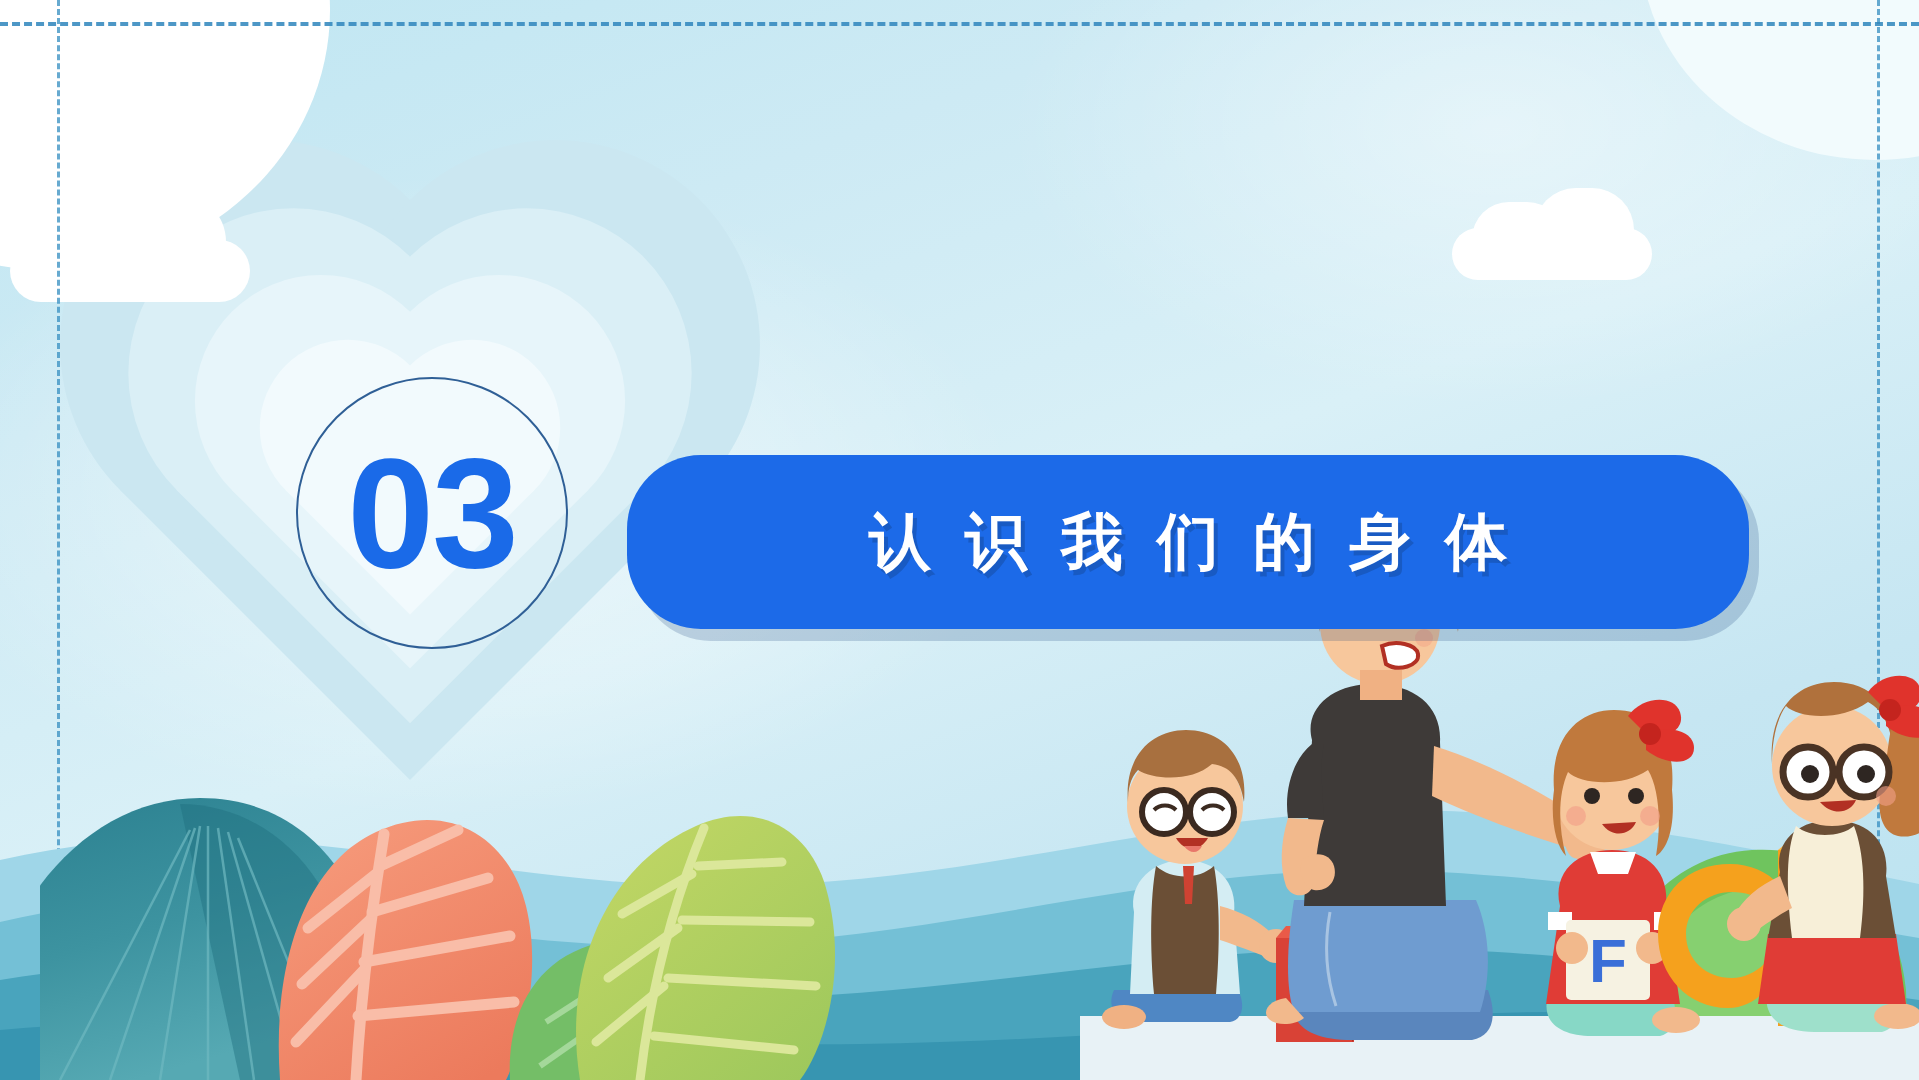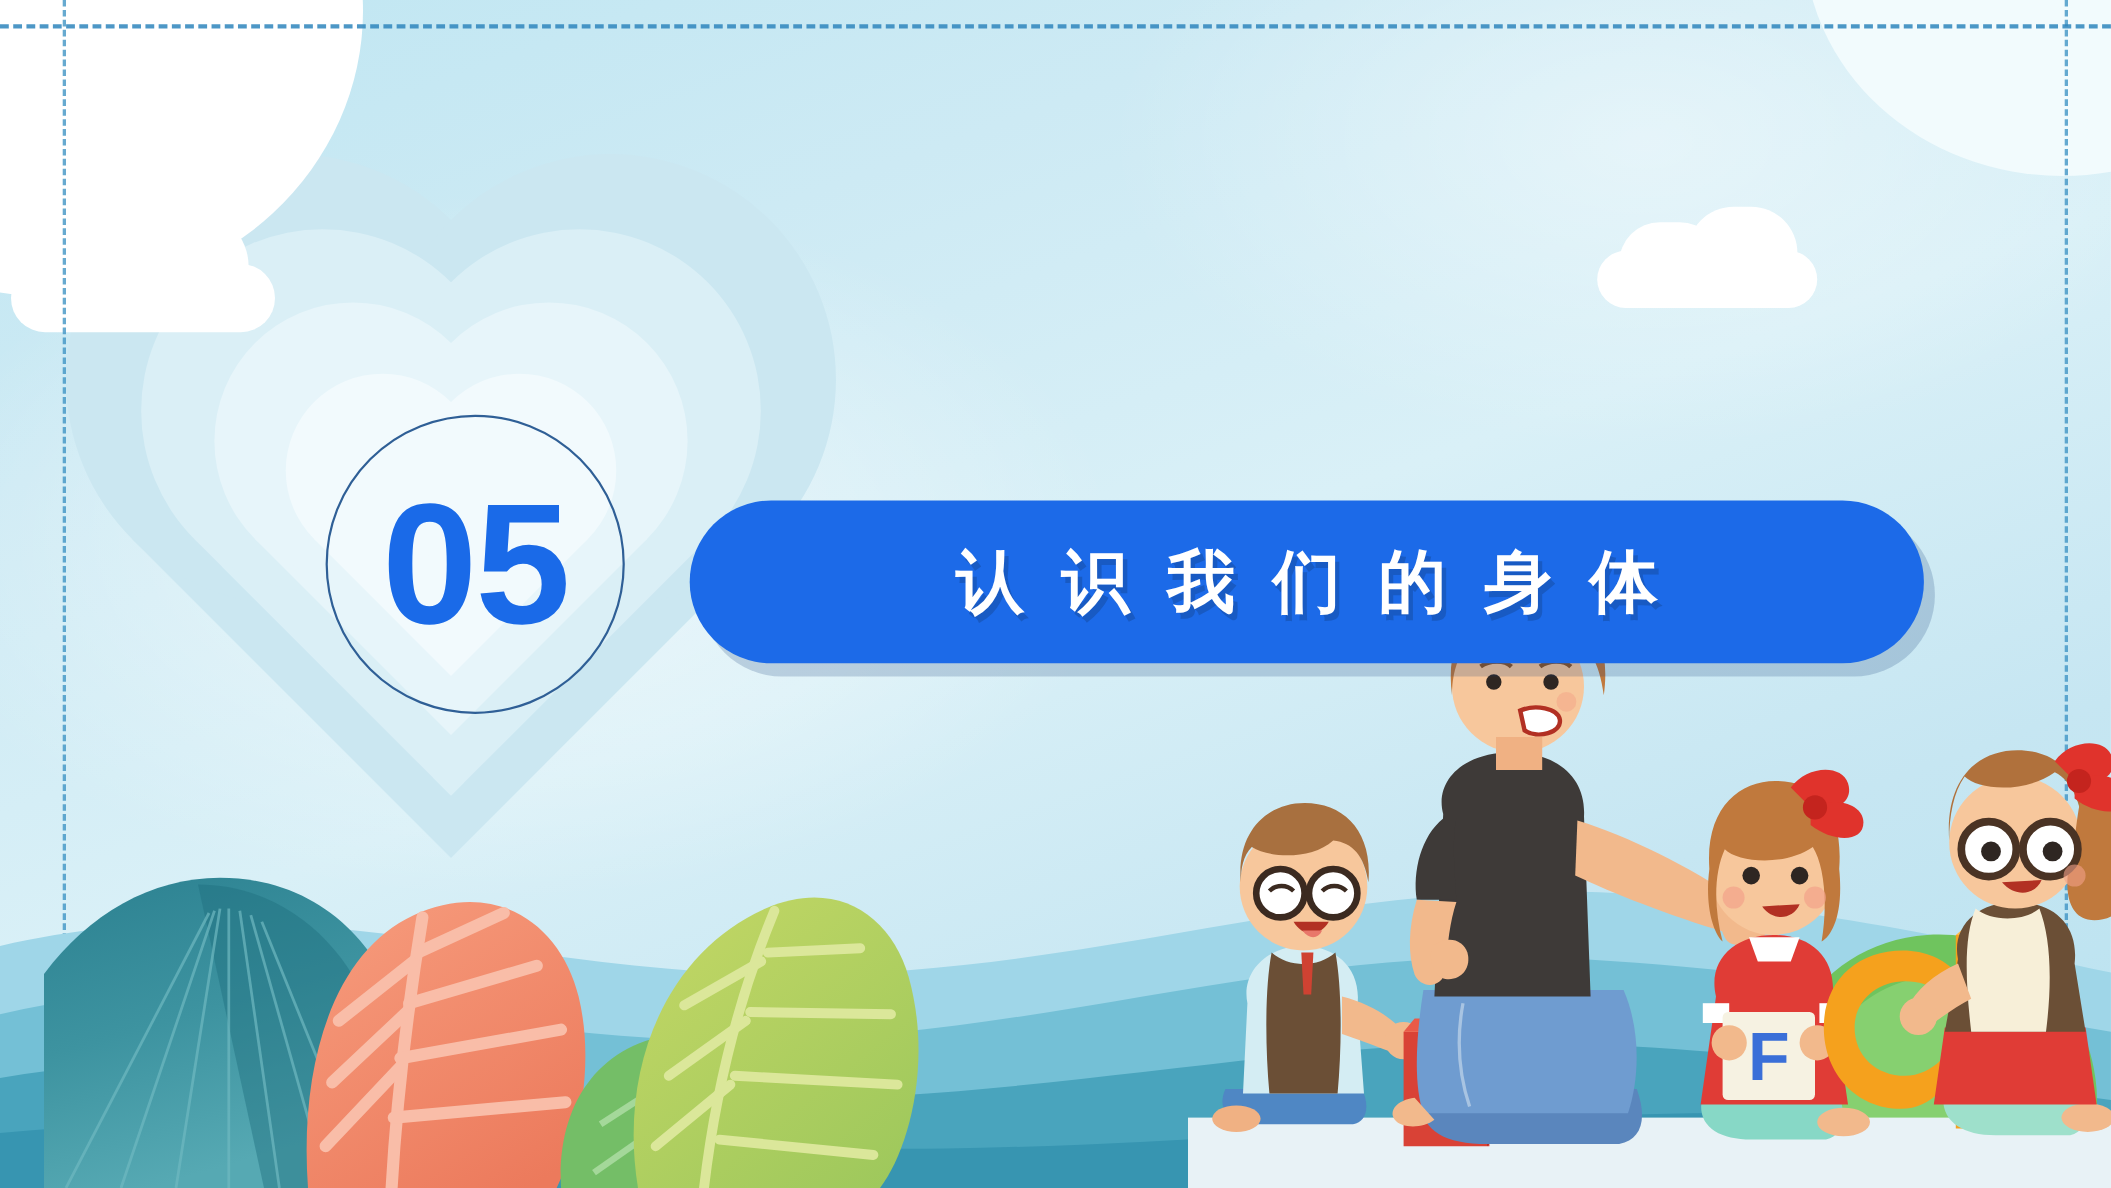--- a/index.html
+++ b/index.html
@@ -92,21 +92,21 @@
     font-size: 156px;
     font-weight: 700;
     letter-spacing: -2px;
     font-family: "Liberation Sans", "DejaVu Sans", sans-serif;
   }
 
   
   .title-pill {
     position: absolute;
     left: 627px; top: 455px;
-    width: 1122px; height: 148px;
+    width: 1122px; height: 174px;
     background: #1c6ae8;
     border-radius: 74px;
     box-shadow: 10px 12px 0 rgba(20,60,120,.20);
     display: flex;
     align-items: center;
     justify-content: center;
     box-sizing: border-box;
     padding: 0 44px;
   }
   .title-pill .txt {
@@ -359,19 +359,19 @@
         </g>
         <circle cx="730" cy="254" r="9" fill="#2e2622"></circle>
         <circle cx="786" cy="254" r="9" fill="#2e2622"></circle>
         <path d="M740,282 C752,296 770,294 776,280 Z" fill="#b23023"></path>
         <circle cx="806" cy="276" r="10" fill="#f2a088" opacity=".6"></circle>
       </g>
     </svg>
   </div>
 
   <div class="num-circle"></div>
-  <div class="num-02">05</div>
+  <div class="num-02">03</div>
 
   <div class="title-pill">
     <span class="txt">认识我们的身体</span>
   </div>
 
 </div>
 
 </body></html>

